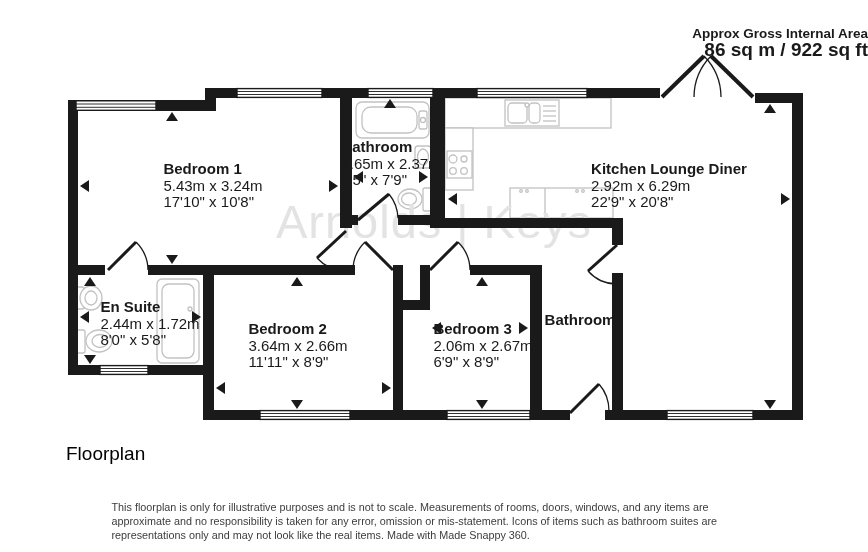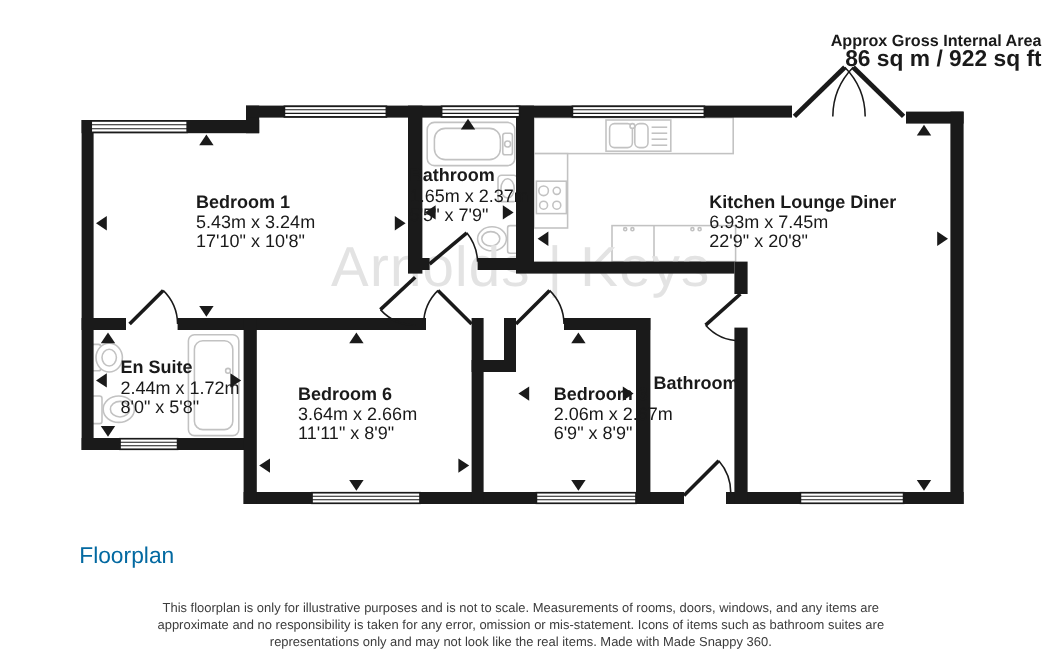--- a/index.html
+++ b/index.html
@@ -9,23 +9,23 @@
   .header{position:absolute;left:0;top:26px;width:868px;text-align:right;z-index:6;}
   .header .h1{font-size:13.5px;font-weight:bold;line-height:16px;}
   .header .h2{font-size:19px;font-weight:bold;line-height:16px;}
   .watermark{position:absolute;left:50%;top:194px;transform:translateX(-50%);
              font-size:47px;font-weight:400;color:#e3e3e3;letter-spacing:1px;
              white-space:nowrap;z-index:2;}
   .labels{position:absolute;left:0;top:0;width:868px;height:552px;z-index:5;pointer-events:none;}
   .room-label{position:absolute;transform:translateX(-50%);
               font-size:15px;line-height:16.5px;white-space:nowrap;}
   .room-label .rname{font-weight:bold;}
-  .caption{position:absolute;left:66px;top:453px;font-size:19px;color:#0369a1;z-index:6;}
+  .caption{position:absolute;left:66px;top:443px;font-size:19px;color:#000000;z-index:6;}
   .disclaimer{position:absolute;left:50%;top:500px;transform:translateX(-50%);
-              width:645px;text-align:center;font-size:10.8px;line-height:14px;
+              width:645px;font-size:10.8px;line-height:14px;
               color:#3c3c3c;z-index:6;}
   svg{display:block;}
 </style>
 </head>
 <body>
 
 <div class="canvas">
 
   <div class="header">
     <div class="h1">Approx Gross Internal Area</div>
@@ -241,34 +241,34 @@
       <div class="rdim">5.43m x 3.24m</div>
       <div class="rdim">17'10" x 10'8"</div>
     </div>
     <div class="room-label" style="left:391px;top:139px;">
       <div class="rname">Bathroom</div>
       <div class="rdim">1.65m x 2.37m</div>
       <div class="rdim">5'5" x 7'9"</div>
     </div>
     <div class="room-label" style="left:669px;top:161px;">
       <div class="rname">Kitchen Lounge Diner</div>
-      <div class="rdim">6.93m x 7.45m</div>
+      <div class="rdim">2.92m x 6.29m</div>
       <div class="rdim">22'9" x 20'8"</div>
     </div>
     <div class="room-label" style="left:150px;top:299px;">
       <div class="rname">En Suite</div>
       <div class="rdim">2.44m x 1.72m</div>
       <div class="rdim">8'0" x 5'8"</div>
     </div>
     <div class="room-label" style="left:298px;top:321px;">
-      <div class="rname">Bedroom 6</div>
+      <div class="rname">Bedroom 2</div>
       <div class="rdim">3.64m x 2.66m</div>
       <div class="rdim">11'11" x 8'9"</div>
     </div>
-    <div class="room-label" style="left:511px;top:321px;">
+    <div class="room-label" style="left:483px;top:321px;">
       <div class="rname">Bedroom 3</div>
       <div class="rdim">2.06m x 2.67m</div>
       <div class="rdim">6'9" x 8'9"</div>
     </div>
     <div class="room-label" style="left:580px;top:312px;">
       <div class="rname">Bathroom</div>
     </div>
   </div>
 
   <div class="caption">Floorplan</div>

